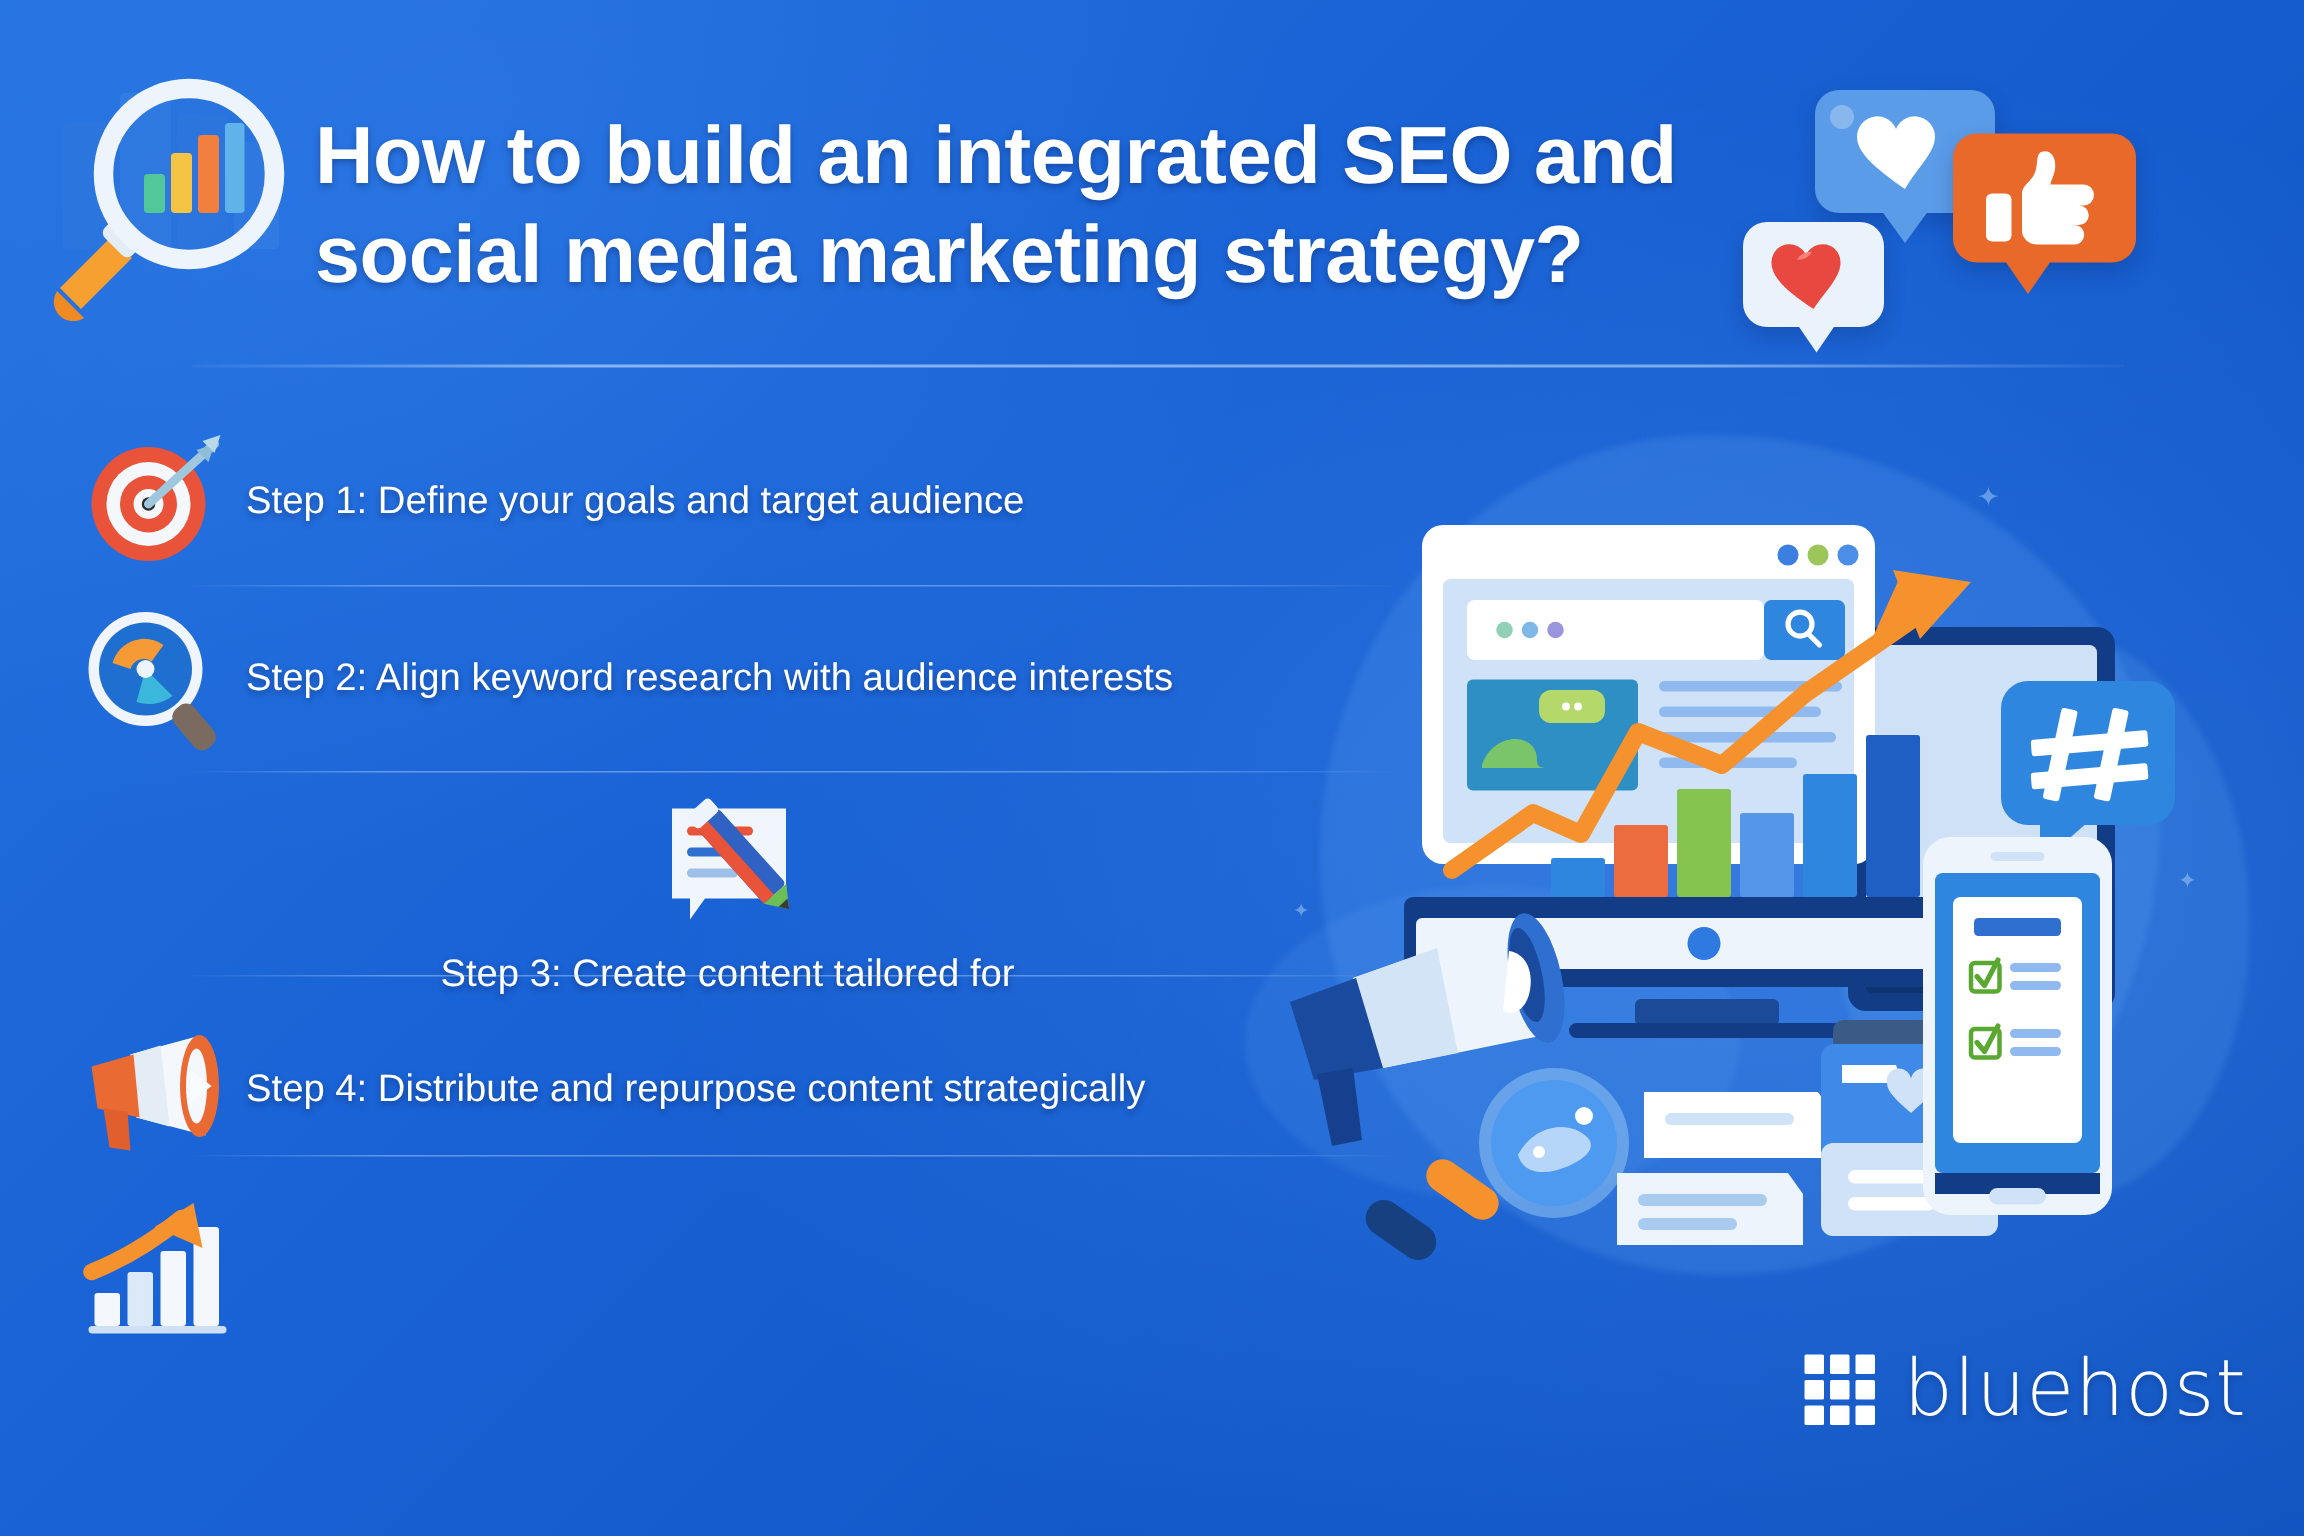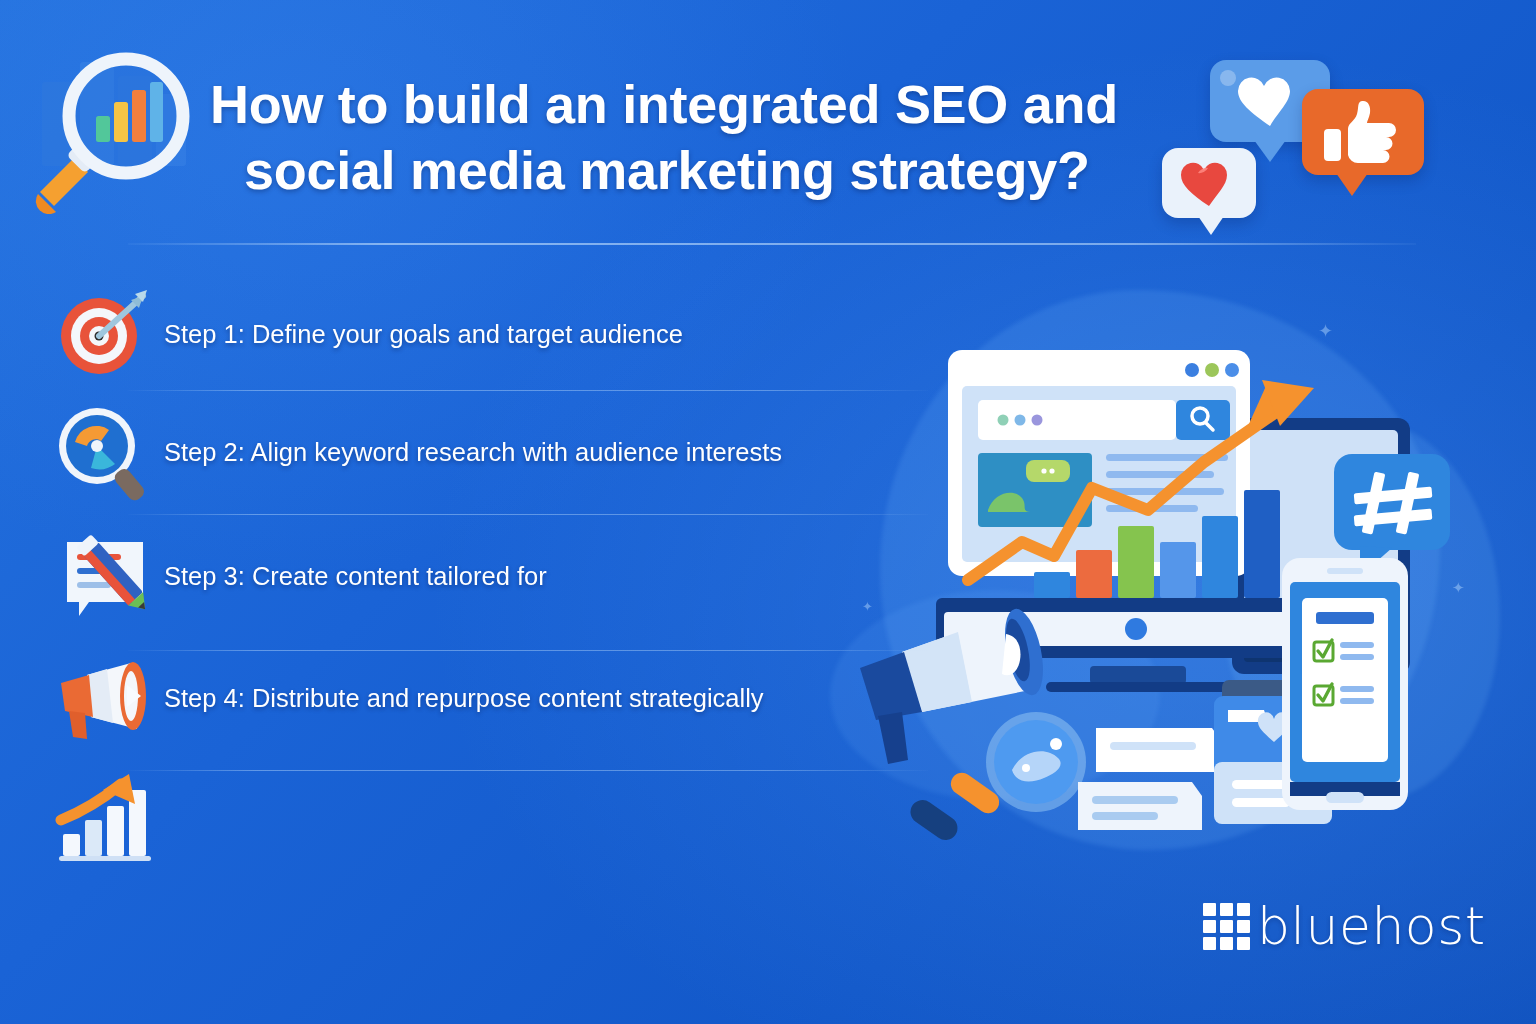--- a/index.html
+++ b/index.html
@@ -23,21 +23,21 @@
   .blob-c{left:830px;top:590px;width:330px;height:210px;border-radius:50%;background:rgba(110,175,255,0.13);}
   .spark{position:absolute;color:rgba(185,220,255,0.45);font-size:18px;line-height:1;}
 
   
   .title{
     position:absolute;left:210px;top:72px;width:920px;
     color:#ffffff;font-size:54px;line-height:1.22;font-weight:bold;
     letter-spacing:-0.3px;
     text-shadow:0 2px 5px rgba(0,20,70,0.35);
   }
-  .title .l2{display:block;margin-left:34px;}
+  .title .l2{display:block;}
 
   .hr-title{
     position:absolute;left:128px;top:243px;width:1288px;height:2px;
     background:linear-gradient(to right, rgba(170,210,255,0.05), rgba(200,228,255,0.60) 20%, rgba(200,228,255,0.55) 78%, rgba(170,210,255,0.05));
   }
 
   
   .steps{position:absolute;left:44px;top:278px;width:880px;}
   .step{position:relative;display:flex;align-items:center;min-height:112px;}
   .step .icon-wrap{width:118px;flex:0 0 118px;display:flex;align-items:center;justify-content:center;}
@@ -48,21 +48,21 @@
   }
   .step .lead{font-weight:normal;margin-top:24px;}
   .step .mid{font-weight:normal;}
   .step .tail{font-weight:normal;}
   .hr-step{
     position:absolute;left:84px;width:800px;height:1px;
     background:linear-gradient(to right, rgba(185,220,255,0.02), rgba(195,226,255,0.42) 16%, rgba(195,226,255,0.38) 80%, rgba(185,220,255,0.02));
   }
 
   
-  .logo{position:absolute;left:1203px;top:900px;display:flex;align-items:center;gap:7px;}
+  .logo{position:absolute;left:1203px;top:900px;display:flex;align-items:center;gap:19px;}
   .logo-grid{display:grid;grid-template-columns:repeat(3,13px);grid-template-rows:repeat(3,13px);gap:4px;}
   .logo-grid i{display:block;width:13px;height:13px;background:#fff;border-radius:1px;}
   .logo-text{color:#fff;font-size:52px;font-weight:300;letter-spacing:0.5px;line-height:1;
              text-shadow:0 2px 4px rgba(0,20,70,0.3);font-family:"DejaVu Sans", sans-serif;}
 
   
   .ill{position:absolute;}
 
   
   .hero-mag{left:22px;top:44px;width:175px;height:170px;}
@@ -303,21 +303,21 @@
           <rect x="70" y="66" width="17" height="34" rx="7" transform="rotate(-40 78 83)" fill="#7a6a60"></rect>
         </svg>
       </div>
       <div class="txt">
         <span class="lead">Step 2:</span>
         <span class="mid">Align keyword research</span><span class="tail"> with audience interests</span>
       </div>
     </div>
     <div class="hr-step" style="top:236px;"></div>
 
-    <div class="step" style="min-height:124px;">
+    <div class="step" style="min-height:124px;flex-direction:column;">
       <div class="icon-wrap">
         <svg width="104" height="100" viewBox="0 0 104 100">
           <path d="M16 16 h76 v60 h-54 l-10 14 v-14 h-12 z" fill="#f1f6fc"></path>
           <rect x="26" y="28" width="44" height="6" rx="3" fill="#e8533a"></rect>
           <rect x="26" y="42" width="38" height="6" rx="3" fill="#2f6fd0"></rect>
           <rect x="26" y="56" width="34" height="6" rx="3" fill="#9dbfe8"></rect>
           <g transform="rotate(-42 66 52)">
             <rect x="56" y="12" width="20" height="68" rx="3" fill="#2f62c2"></rect>
             <rect x="56" y="12" width="9" height="68" fill="#e8533a"></rect>
             <rect x="56" y="2" width="20" height="12" rx="3" fill="#eef4fb"></rect>

